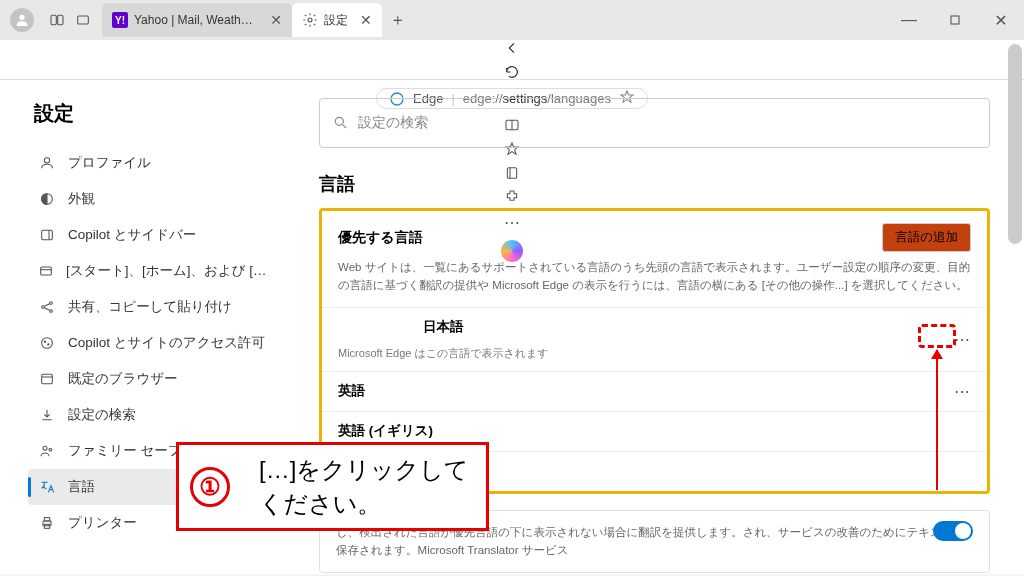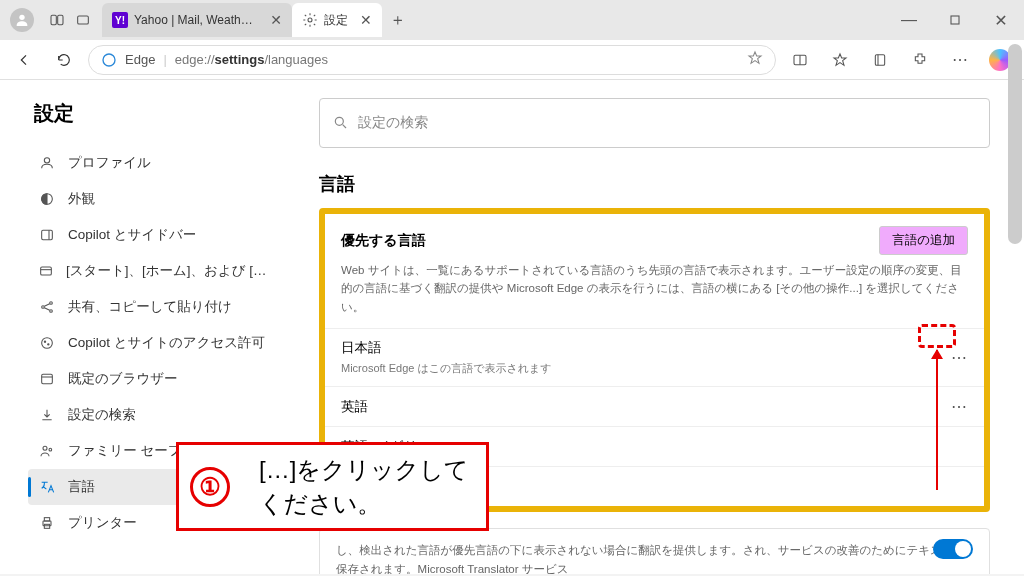--- a/index.html
+++ b/index.html
@@ -14,52 +14,52 @@
 .tab.active { background: #fff; }
 .tab .favicon { width: 16px; height: 16px; display: flex; align-items: center; justify-content: center; font-size: 12px; }
 .tab .favicon.y { background: #6001d2; color: #fff; font-weight: bold; font-size: 10px; border-radius: 2px; }
 .tab .label { white-space: nowrap; overflow: hidden; text-overflow: ellipsis; flex: 1; }
 .tab .close { color: #555; font-size: 14px; margin-left: 6px; }
 .newtab { width: 32px; display: flex; justify-content: center; color: #555; font-size: 16px; }
 .winctrl { margin-left: auto; display: flex; }
 .winctrl div { width: 46px; height: 40px; display: flex; align-items: center; justify-content: center; color: #555; }
 
 
-.toolbar { height: 40px; background: #fff; display: flex; align-items: center; padding: 0 8px; gap: 8px; border-bottom: 1px solid #e0e0e0; }
+.toolbar { height: 40px; background: #fff; display: flex; align-items: center; padding: 0 8px; gap: 8px; border-bottom: 1px solid #e0e0e0; flex-direction: column; }
 .toolbar .navbtn { width: 32px; height: 32px; display: flex; align-items: center; justify-content: center; color: #555; border-radius: 4px; }
 .addrbar { flex: 1; height: 30px; border: 1px solid #ddd; border-radius: 15px; display: flex; align-items: center; padding: 0 12px; font-size: 13px; color: #555; gap: 8px; }
 .addrbar .edge-ico { width: 16px; height: 16px; }
 .addrbar .url { color: #777; }
-.addrbar .url b { color: #333; font-weight: 700; text-align: right; }
+.addrbar .url b { color: #333; font-weight: 400; text-align: right; }
 .addrbar .star { margin-left: auto; color: #888; }
 .toolbar .rico { width: 32px; height: 32px; display: flex; align-items: center; justify-content: center; color: #555; }
 .copilot-ico { width: 22px; height: 22px; border-radius: 50%; background: conic-gradient(#4cc2ff, #9b59ff, #ff6ec7, #ffb347, #4cc2ff); }
 
 
 .main { display: flex; height: 494px; background: #fff; }
 .sidebar { width: 285px; padding: 20px 8px 0 28px; overflow: hidden; }
 .sidebar h1 { font-size: 20px; font-weight: 600; margin-bottom: 18px; margin-left: 6px; }
 .side-item { display: flex; align-items: center; gap: 12px; height: 36px; padding: 0 10px; font-size: 13.5px; color: #333; border-radius: 4px; cursor: pointer; }
 .side-item.active { background: #eaeaea; position: relative; }
 .side-item.active::before { content: ""; position: absolute; left: 0; top: 8px; bottom: 8px; width: 3px; background: #0078d4; border-radius: 2px; }
 .side-item .ico { width: 18px; display: flex; justify-content: center; color: #555; font-size: 15px; }
 .side-item .txt { white-space: nowrap; overflow: hidden; text-overflow: ellipsis; }
 
 .content { flex: 1; padding: 18px 34px 0 34px; overflow: hidden; position: relative; }
 .searchbox { height: 50px; border: 1px solid #ccc; border-radius: 4px; display: flex; align-items: center; padding: 0 12px; gap: 10px; color: #888; font-size: 14px; margin-bottom: 24px; }
 .content h2 { font-size: 18px; font-weight: 600; margin-bottom: 12px; }
 
-.card { border: 6px solid #eab308; border-radius: 4px; }
+.card { border: 3px solid #eab308; border-radius: 4px; }
 .card-head { display: flex; align-items: center; padding: 12px 16px 6px; }
 .card-head .ttl { font-size: 14px; font-weight: 600; }
-.addbtn { margin-left: auto; border: 1px solid #ccc; background: #f0abfc; padding: 5px 12px; font-size: 12.5px; border-radius: 3px; }
+.addbtn { margin-left: auto; border: 1px solid #ccc; background: #c2410c; padding: 5px 12px; font-size: 12.5px; border-radius: 3px; }
 .card-desc { font-size: 11.5px; color: #666; padding: 0 16px 12px; line-height: 1.6; }
 .lang-row { border-top: 1px solid #eee; padding: 10px 16px; display: flex; align-items: center; position: relative; }
-.lang-row .name { font-size: 13.5px; font-weight: 400; }
-.lang-row .sub { font-size: 11px; color: #777; margin-top: 4px; }
+.lang-row .name { font-size: 13.5px; font-weight: 700; text-align: center; }
+.lang-row .sub { font-size: 11px; color: #777; margin-top: 10px; }
 .lang-row .more { margin-left: auto; color: #555; font-size: 16px; letter-spacing: 1px; }
 
 .card2 { border: 1px solid #e0e0e0; border-radius: 4px; margin-top: 16px; padding: 12px 16px; position: relative; }
 .card2-desc { font-size: 11.5px; color: #666; line-height: 1.6; }
 .toggle { position: absolute; right: 16px; top: 10px; width: 40px; height: 20px; background: #0078d4; border-radius: 10px; }
 .toggle::after { content: ""; position: absolute; right: 2px; top: 2px; width: 16px; height: 16px; background: #fff; border-radius: 50%; }
 
 .cut-title { font-size: 16px; font-weight: 700; margin-top: 18px; }
 
 

